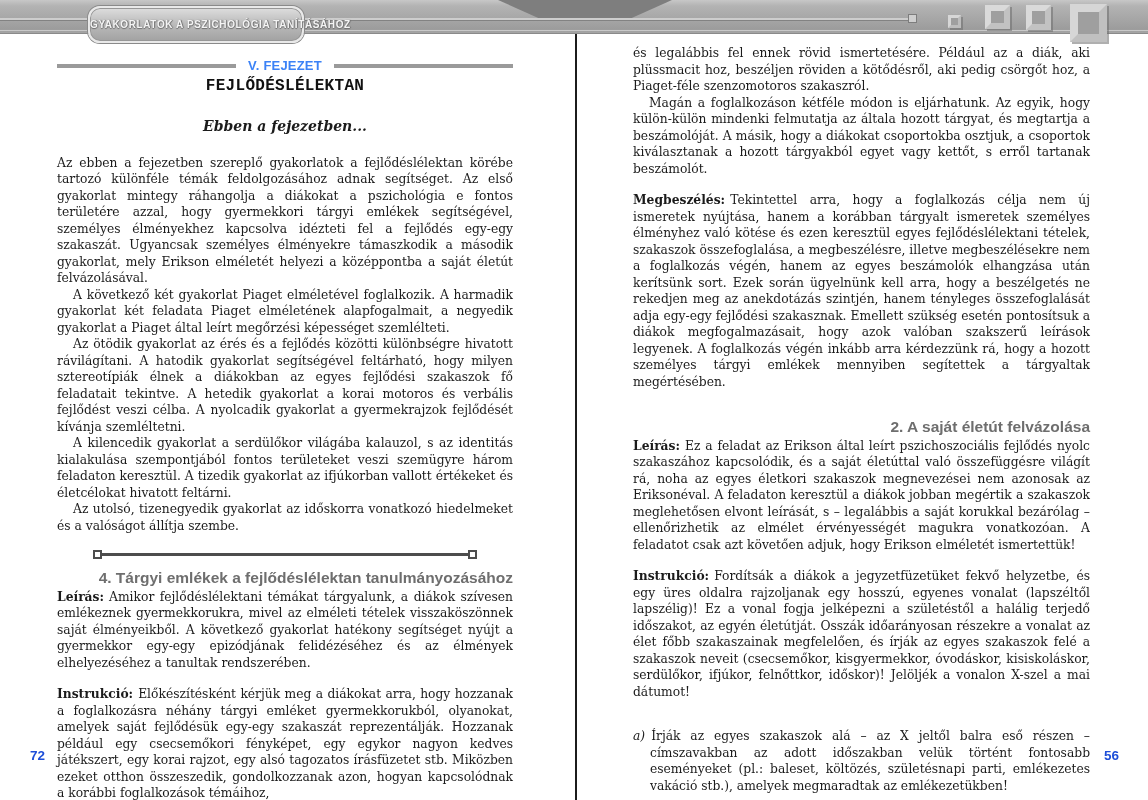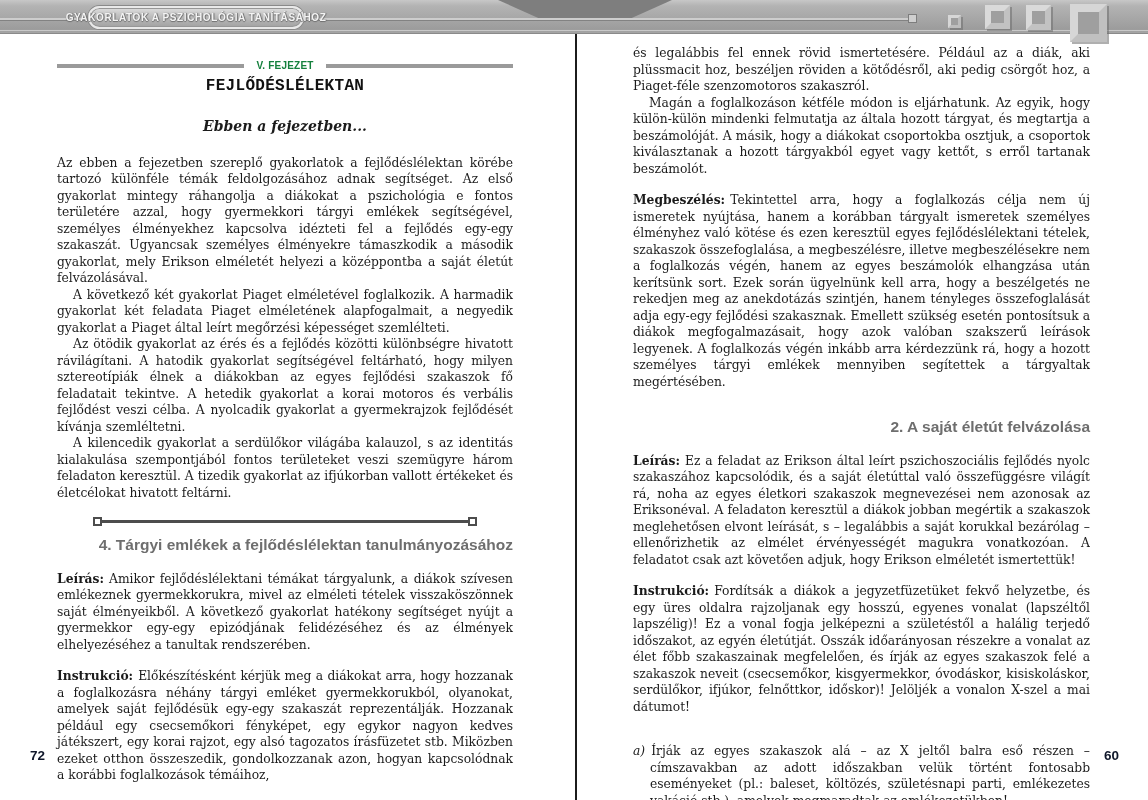--- a/index.html
+++ b/index.html
@@ -11,24 +11,24 @@
   .banner { position:absolute; left:0; top:0; width:1148px; height:34px;
             background:linear-gradient(180deg,#c7c7c7 0%,#b3b3b3 18%,#a7a7a7 55%,#9c9c9c 88%,#a5a5a5 100%);
             border-bottom:1px solid #8a8a8a; }
   .banner-hl { position:absolute; left:0; bottom:2px; width:100%; height:1px; background:#c9c9c9; }
   .banner-trapezoid { position:absolute; left:498px; top:0; width:174px; height:21px; background:#7e7e7e;
             clip-path:polygon(0 0, 100% 0, 73% 100%, 27% 100%); }
   .banner-line { position:absolute; left:0; top:18px; width:912px; height:3px;
             background:#cdcdcd; border-bottom:1px solid #828282; }
   .banner-line-cap { position:absolute; left:908px; top:14px; width:9px; height:9px;
             background:#cfcfcf; border:1px solid #7d7d7d; }
-  .badge { position:absolute; left:88px; top:6px; width:216px; height:23px; border-radius:12px;
+  .badge { position:absolute; left:88px; top:6px; width:216px; height:37px; border-radius:12px;
             background:linear-gradient(180deg,#dedede 0%,#bdbdbd 45%,#a2a2a2 100%);
             border:2px solid #e9e9e9; box-shadow:0 0 0 1px #8a8a8a, inset 0 0 0 1px #979797;
-            display:flex; align-items:center; justify-content:center; }
+            display:flex; align-items:center; justify-content:flex-start; }
   .badge span { font-family:"Liberation Sans", sans-serif; font-weight:bold; font-size:10px;
             letter-spacing:0.6px; color:#f4f4f4; text-shadow:0 1px 1px #6e6e6e, 1px 0 1px #6e6e6e; white-space:nowrap; }
   .orn { position:absolute; background:#9f9f9f; box-shadow:2px 2px 0 rgba(110,110,110,0.55); }
   .orn-tiny { left:948px; top:15px; width:13px; height:13px; border:3px solid #d7d7d7;
             border-right-color:#bdbdbd; border-bottom-color:#bdbdbd; }
   .orn-a { left:985px; top:5px; width:25px; height:24px; border:6px solid #dadada;
             border-right-color:#c2c2c2; border-bottom-color:#c2c2c2; }
   .orn-b { left:1026px; top:5px; width:25px; height:25px; border:6px solid #dadada;
             border-right-color:#c2c2c2; border-bottom-color:#c2c2c2; }
   .orn-c { left:1070px; top:4px; width:37px; height:38px; border:8px solid #d6d6d6;
@@ -37,44 +37,44 @@
   
   .v-divider { position:absolute; left:575px; top:34px; width:2px; height:766px; background:#1c1c1c; }
 
   
   .page { position:absolute; top:44px; color:#1b1b1b; font-size:12.3px; line-height:16.5px; }
   .page-left  { left:57px;  width:456px; }
   .page-right { left:633px; width:457px; }
 
   .chapter-row { display:flex; align-items:center; gap:12px; margin-top:14px; }
   .chapter-rule { flex:1; height:4px; background:#9a9a9a; }
-  .chapter-label { font-family:"Liberation Sans", sans-serif; font-weight:bold; font-size:10px;
-            color:#15803d; letter-spacing:0.2px; white-space:nowrap;text-align:right; }
+  .chapter-label { font-family:"Liberation Sans", sans-serif; font-weight:bold; font-size:13px;
+            color:#3b82f6; letter-spacing:0.2px; white-space:nowrap;text-align:right; }
   .chapter-title { text-align:center; font-family:Liberation Mono, monospace; font-weight:bold;
             font-size:16px; color:#111; margin-top:3px; letter-spacing:0.3px; }
   .intro-head { text-align:center; font-style:italic; font-weight:bold; font-size:14px; margin-top:24px; }
 
   .body-p { text-align:justify; }
   .ind { text-indent:16px; }
   .first-body { margin-top:20px; }
   .gap { margin-top:15px; }
 
   .sec-divider { display:flex; align-items:center; margin:16px 36px 0 36px; }
   .sd-line { flex:1; height:3px; background:#4d4d4d; }
   .sd-sq { width:9px; height:9px; background:#ffffff; border:2px solid #4d4d4d; }
   .sec-title { text-align:right; font-family:"Liberation Sans", sans-serif; font-weight:bold;
             font-size:15.5px; color:#6e6e6e; margin-top:11px; }
-  .after-title { margin-top:17px; }
+  .after-title { margin-top:2px; }
   .lbl { margin-right:5px; }
 
   .item-a { padding-left:17px; text-indent:-17px; margin-top:28px; }
   .a-lbl { font-style:italic; margin-right:6px; }
 
   .pagenum { position:absolute; top:748px; font-family:"Liberation Sans", sans-serif;
-            font-weight:bold; font-size:13.5px; color:#0f172a; }
+            font-weight:bold; font-size:13.5px; color:#1d4ed8; }
   .pn-left { left:30px; } .pn-right { left:1104px; }
 </style>
 </head>
 <body>
 
 <div class="screen">
 
   <div class="banner">
     <div class="banner-hl"></div>
     <div class="banner-trapezoid"></div>
@@ -99,20 +99,21 @@
       <div class="chapter-rule"></div>
     </div>
     <div class="chapter-title">FEJLŐDÉSLÉLEKTAN</div>
 
     <div class="intro-head">Ebben a fejezetben...</div>
 
     <p class="body-p first-body">Az ebben a fejezetben szereplő gyakorlatok a fejlődéslélektan körébe tartozó különféle témák feldolgozásához adnak segítséget. Az első gyakorlat mintegy ráhangolja a diákokat a pszichológia e fontos területére azzal, hogy gyermekkori tárgyi emlékek segítségével, személyes élményekhez kapcsolva idézteti fel a fejlődés egy-egy szakaszát. Ugyancsak személyes élményekre támaszkodik a második gyakorlat, mely Erikson elméletét helyezi a középpontba a saját életút felvázolásával.</p>
     <p class="body-p ind">A következő két gyakorlat Piaget elméletével foglalkozik. A harmadik gyakorlat két feladata Piaget elméletének alapfogalmait, a negyedik gyakorlat a Piaget által leírt megőrzési képességet szemlélteti.</p>
     <p class="body-p ind">Az ötödik gyakorlat az érés és a fejlődés közötti különbségre hivatott rávilágítani. A hatodik gyakorlat segítségével feltárható, hogy milyen sztereotípiák élnek a diákokban az egyes fejlődési szakaszok fő feladatait tekintve. A hetedik gyakorlat a korai motoros és verbális fejlődést veszi célba. A nyolcadik gyakorlat a gyermekrajzok fejlődését kívánja szemléltetni.</p>
     <p class="body-p ind">A kilencedik gyakorlat a serdülőkor világába kalauzol, s az identitás kialakulása szempontjából fontos területeket veszi szemügyre három feladaton keresztül. A tizedik gyakorlat az ifjúkorban vallott értékeket és életcélokat hivatott feltárni.</p>
+    <p class="body-p ind">Az utolsó, tizenegyedik gyakorlat az időskorra vonatkozó hiedelmeket és a valóságot állítja szembe.</p>
 
     <div class="sec-divider">
       <div class="sd-sq"></div>
       <div class="sd-line"></div>
       <div class="sd-sq"></div>
     </div>
     <div class="sec-title">4. Tárgyi emlékek a fejlődéslélektan tanulmányozásához</div>
 
     <p class="body-p after-title"><b class="lbl">Leírás:</b><span>Amikor fejlődéslélektani témákat tárgyalunk, a diákok szívesen emlékeznek gyermekkorukra, mivel az elméleti tételek visszaköszönnek saját élményeikből. A következő gyakorlat hatékony segítséget nyújt a gyermekkor egy-egy epizódjának felidézéséhez és az élmények elhelyezéséhez a tanultak rendszerében.</span></p>
 
@@ -131,15 +132,15 @@
 
     <p class="body-p after-title"><b class="lbl">Leírás:</b><span>Ez a feladat az Erikson által leírt pszichoszociális fejlődés nyolc szakaszához kapcsolódik, és a saját életúttal való összefüggésre világít rá, noha az egyes életkori szakaszok megnevezései nem azonosak az Eriksonéval. A feladaton keresztül a diákok jobban megértik a szakaszok meglehetősen elvont leírását, s – legalábbis a saját korukkal bezárólag – ellenőrizhetik az elmélet érvényességét magukra vonatkozóan. A feladatot csak azt követően adjuk, hogy Erikson elméletét ismertettük!</span></p>
 
     <p class="body-p gap"><b class="lbl">Instrukció:</b><span>Fordítsák a diákok a jegyzetfüzetüket fekvő helyzetbe, és egy üres oldalra rajzoljanak egy hosszú, egyenes vonalat (lapszéltől lapszélig)! Ez a vonal fogja jelképezni a születéstől a halálig terjedő időszakot, az egyén életútját. Osszák időarányosan részekre a vonalat az élet főbb szakaszainak megfelelően, és írják az egyes szakaszok felé a szakaszok neveit (csecsemőkor, kisgyermekkor, óvodáskor, kisiskoláskor, serdülőkor, ifjúkor, felnőttkor, időskor)! Jelöljék a vonalon X-szel a mai dátumot!</span></p>
 
     <p class="body-p item-a"><i class="a-lbl">a)</i><span>Írják az egyes szakaszok alá – az X jeltől balra eső részen – címszavakban az adott időszakban velük történt fontosabb eseményeket (pl.: baleset, költözés, születésnapi parti, emlékezetes vakáció stb.), amelyek megmaradtak az emlékezetükben!</span></p>
 
   </div>
 
   <div class="pagenum pn-left">72</div>
-  <div class="pagenum pn-right">60</div>
+  <div class="pagenum pn-right">56</div>
 
 </div>
 
 </body></html>

